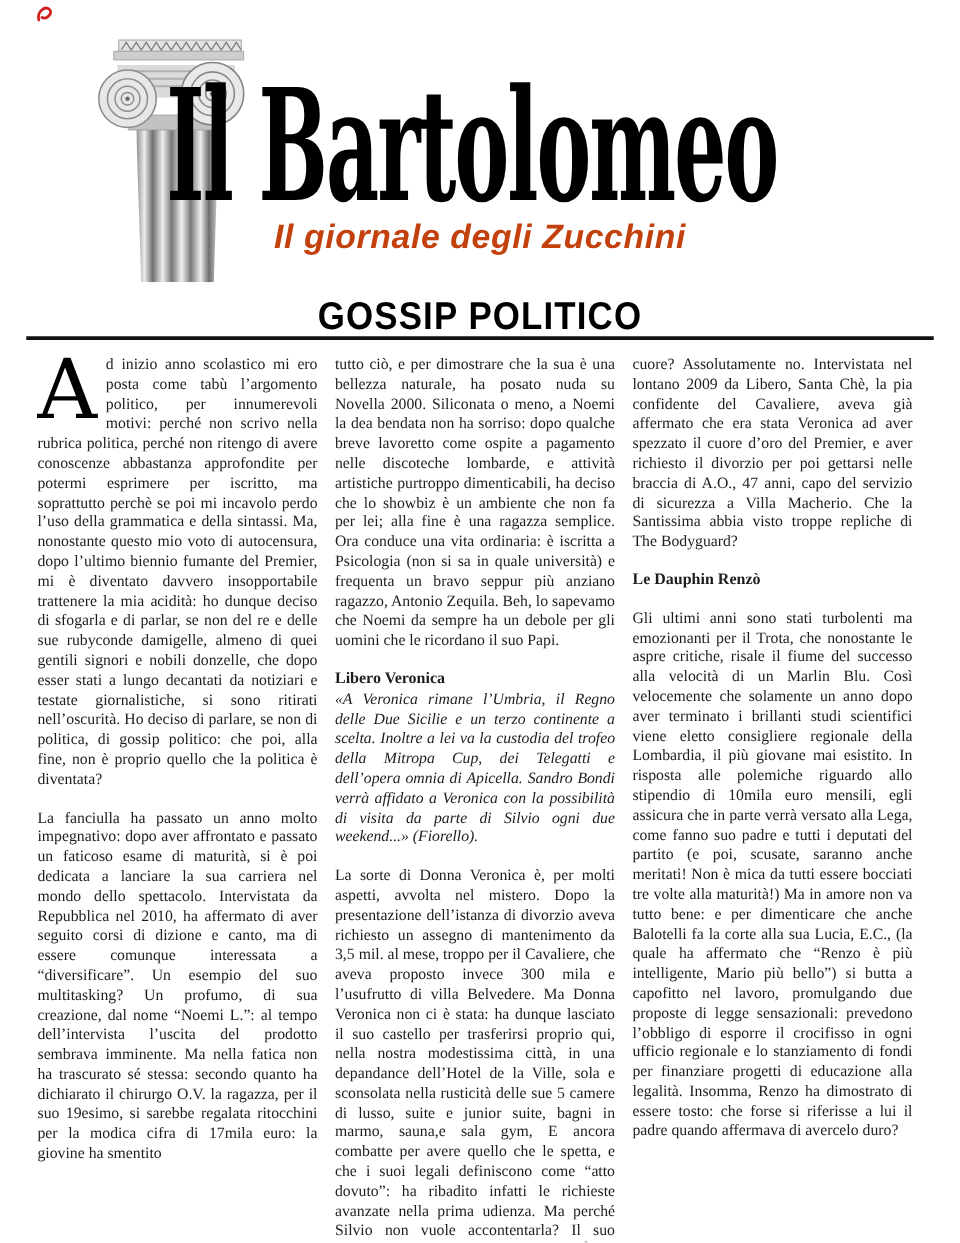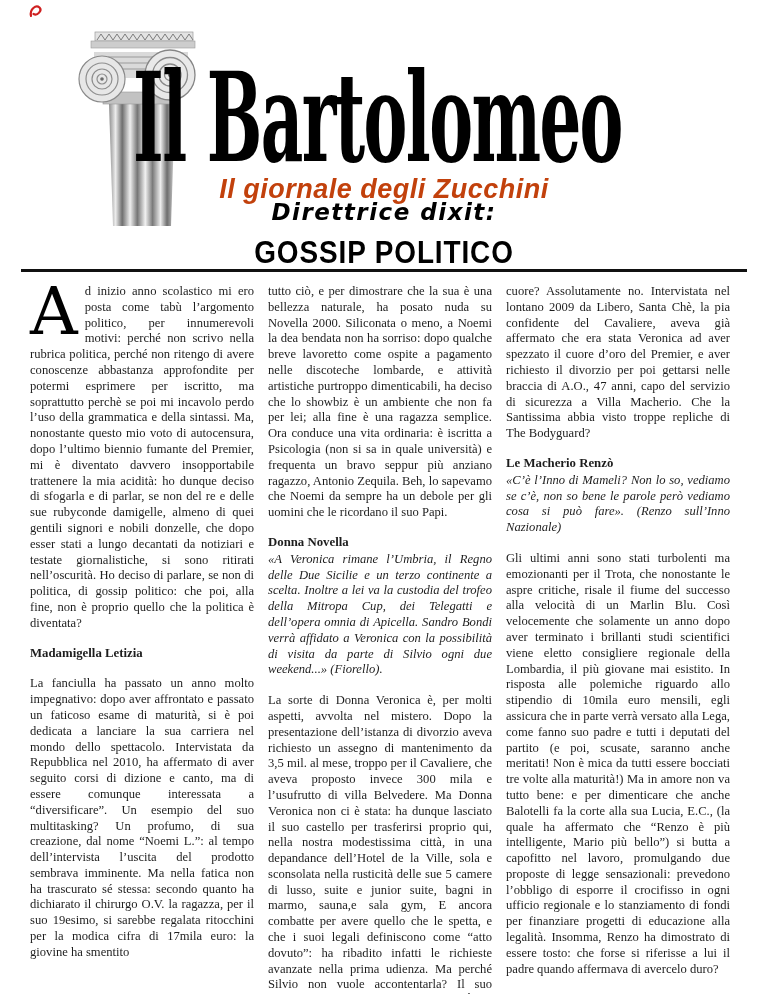--- a/index.html
+++ b/index.html
@@ -103,41 +103,38 @@
     <circle cx="24" cy="49" r="1.8" fill="#6a6a6a"></circle>
     <circle cx="92" cy="45" r="25" fill="#e9e9e9" stroke="#858585" stroke-width="1.3"></circle>
     <circle cx="92" cy="45" r="17.5" fill="none" stroke="#8a8a8a" stroke-width="1.3"></circle>
     <circle cx="92" cy="45" r="11" fill="none" stroke="#8a8a8a" stroke-width="1.3"></circle>
     <circle cx="92" cy="45" r="5.5" fill="none" stroke="#8a8a8a" stroke-width="1.3"></circle>
     <circle cx="92" cy="45" r="2" fill="#666"></circle>
   </svg>
 
   <div class="np-title">Il Bartolomeo</div>
   <div class="np-sub">Il giornale degli Zucchini</div>
-  <div class="np-tag">Direttrice dixit:</div>
   <div class="np-head">GOSSIP POLITICO</div>
   <div class="head-rule" style="background:#111111;"></div>
 
   <main class="cols">
 
     <div class="col">
       <p><span class="dropcap">A</span><span>d inizio anno scolastico mi ero posta come tabù l’argomento politico, per innumerevoli motivi: perché non scrivo nella rubrica politica, perché non ritengo di avere conoscenze abbastanza approfondite per potermi esprimere per iscritto, ma soprattutto perchè se poi mi incavolo perdo l’uso della grammatica e della sintassi. Ma, nonostante questo mio voto di autocensura, dopo l’ultimo biennio fumante del Premier, mi è diventato davvero insopportabile trattenere la mia acidità: ho dunque deciso di sfogarla e di parlar, se non del re e delle sue rubyconde damigelle, almeno di quei gentili signori e nobili donzelle, che dopo esser stati a lungo decantati da notiziari e testate giornalistiche, si sono ritirati nell’oscurità. Ho deciso di parlare, se non di politica, di gossip politico: che poi, alla fine, non è proprio quello che la politica è diventata?</span></p>
-      <h3>Madamigella Letizia</h3>
       <p class="para2">La fanciulla ha passato un anno molto impegnativo: dopo aver affrontato e passato un faticoso esame di maturità, si è poi dedicata a lanciare la sua carriera nel mondo dello spettacolo. Intervistata da Repubblica nel 2010, ha affermato di aver seguito corsi di dizione e canto, ma di essere comunque interessata a “diversificare”. Un esempio del suo multitasking? Un profumo, di sua creazione, dal nome “Noemi L.”: al tempo dell’intervista l’uscita del prodotto sembrava imminente. Ma nella fatica non ha trascurato sé stessa: secondo quanto ha dichiarato il chirurgo O.V. la ragazza, per il suo 19esimo, si sarebbe regalata ritocchini per la modica cifra di 17mila euro: la giovine ha smentito</p>
     </div>
 
     <div class="col">
       <p>tutto ciò, e per dimostrare che la sua è una bellezza naturale, ha posato nuda su Novella 2000. Siliconata o meno, a Noemi la dea bendata non ha sorriso: dopo qualche breve lavoretto come ospite a pagamento nelle discoteche lombarde, e attività artistiche purtroppo dimenticabili, ha deciso che lo showbiz è un ambiente che non fa per lei; alla fine è una ragazza semplice. Ora conduce una vita ordinaria: è iscritta a Psicologia (non si sa in quale università) e frequenta un bravo seppur più anziano ragazzo, Antonio Zequila. Beh, lo sapevamo che Noemi da sempre ha un debole per gli uomini che le ricordano il suo Papi.</p>
-      <h3>Donna Novella</h3>
+      <h3>Libero Veronica</h3>
       <p class="quote">«A Veronica rimane l’Umbria, il Regno delle Due Sicilie e un terzo continente a scelta. Inoltre a lei va la custodia del trofeo della Mitropa Cup, dei Telegatti e dell’opera omnia di Apicella. Sandro Bondi verrà affidato a Veronica con la possibilità di visita da parte di Silvio ogni due weekend...» (Fiorello).</p>
       <p class="para2">La sorte di Donna Veronica è, per molti aspetti, avvolta nel mistero. Dopo la presentazione dell’istanza di divorzio aveva richiesto un assegno di mantenimento da 3,5 mil. al mese, troppo per il Cavaliere, che aveva proposto invece 300 mila e l’usufrutto di villa Belvedere. Ma Donna Veronica non ci è stata: ha dunque lasciato il suo castello per trasferirsi proprio qui, nella nostra modestissima città, in una depandance dell’Hotel de la Ville, sola e sconsolata nella rusticità delle sue 5 camere di lusso, suite e junior suite, bagni in marmo, sauna,e sala gym, E ancora combatte per avere quello che le spetta, e che i suoi legali definiscono come “atto dovuto”: ha ribadito infatti le richieste avanzate nella prima udienza. Ma perché Silvio non vuole accontentarla? Il suo amore è valso solo 300 mila euro? È un uomo di così poco</p>
     </div>
 
     <div class="col">
       <p><span>cuore? Assolutamente no. Intervistata nel lontano 2009 da Libero, Santa Chè, la pia confidente del Cavaliere, aveva già affermato che era stata Veronica ad aver spezzato il cuore d’oro del Premier, e aver richiesto il divorzio per poi gettarsi nelle braccia di A.O., 47 anni, capo del servizio di sicurezza a Villa Macherio. Che la Santissima abbia visto troppe repliche di </span><span class="booktitle">The Bodyguard?</span></p>
-      <h3>Le Macherio Renzò</h3>
-      <p class="quote">«C’è l’Inno di Mameli? Non lo so, vediamo se c’è, non so bene le parole però vediamo cosa si può fare». (Renzo sull’Inno Nazionale)</p>
+      <h3>Le Dauphin Renzò</h3>
       <p class="para2">Gli ultimi anni sono stati turbolenti ma emozionanti per il Trota, che nonostante le aspre critiche, risale il fiume del successo alla velocità di un Marlin Blu. Così velocemente che solamente un anno dopo aver terminato i brillanti studi scientifici viene eletto consigliere regionale della Lombardia, il più giovane mai esistito. In risposta alle polemiche riguardo allo stipendio di 10mila euro mensili, egli assicura che in parte verrà versato alla Lega, come fanno suo padre e tutti i deputati del partito (e poi, scusate, saranno anche meritati! Non è mica da tutti essere bocciati tre volte alla maturità!) Ma in amore non va tutto bene: e per dimenticare che anche Balotelli fa la corte alla sua Lucia, E.C., (la quale ha affermato che “Renzo è più intelligente, Mario più bello”) si butta a capofitto nel lavoro, promulgando due proposte di legge sensazionali: prevedono l’obbligo di esporre il crocifisso in ogni ufficio regionale e lo stanziamento di fondi per finanziare progetti di educazione alla legalità. Insomma, Renzo ha dimostrato di essere tosto: che forse si riferisse a lui il padre quando affermava di avercelo duro?</p>
 
     </div>
 
   </main>
 </div>
 
 </body></html>

